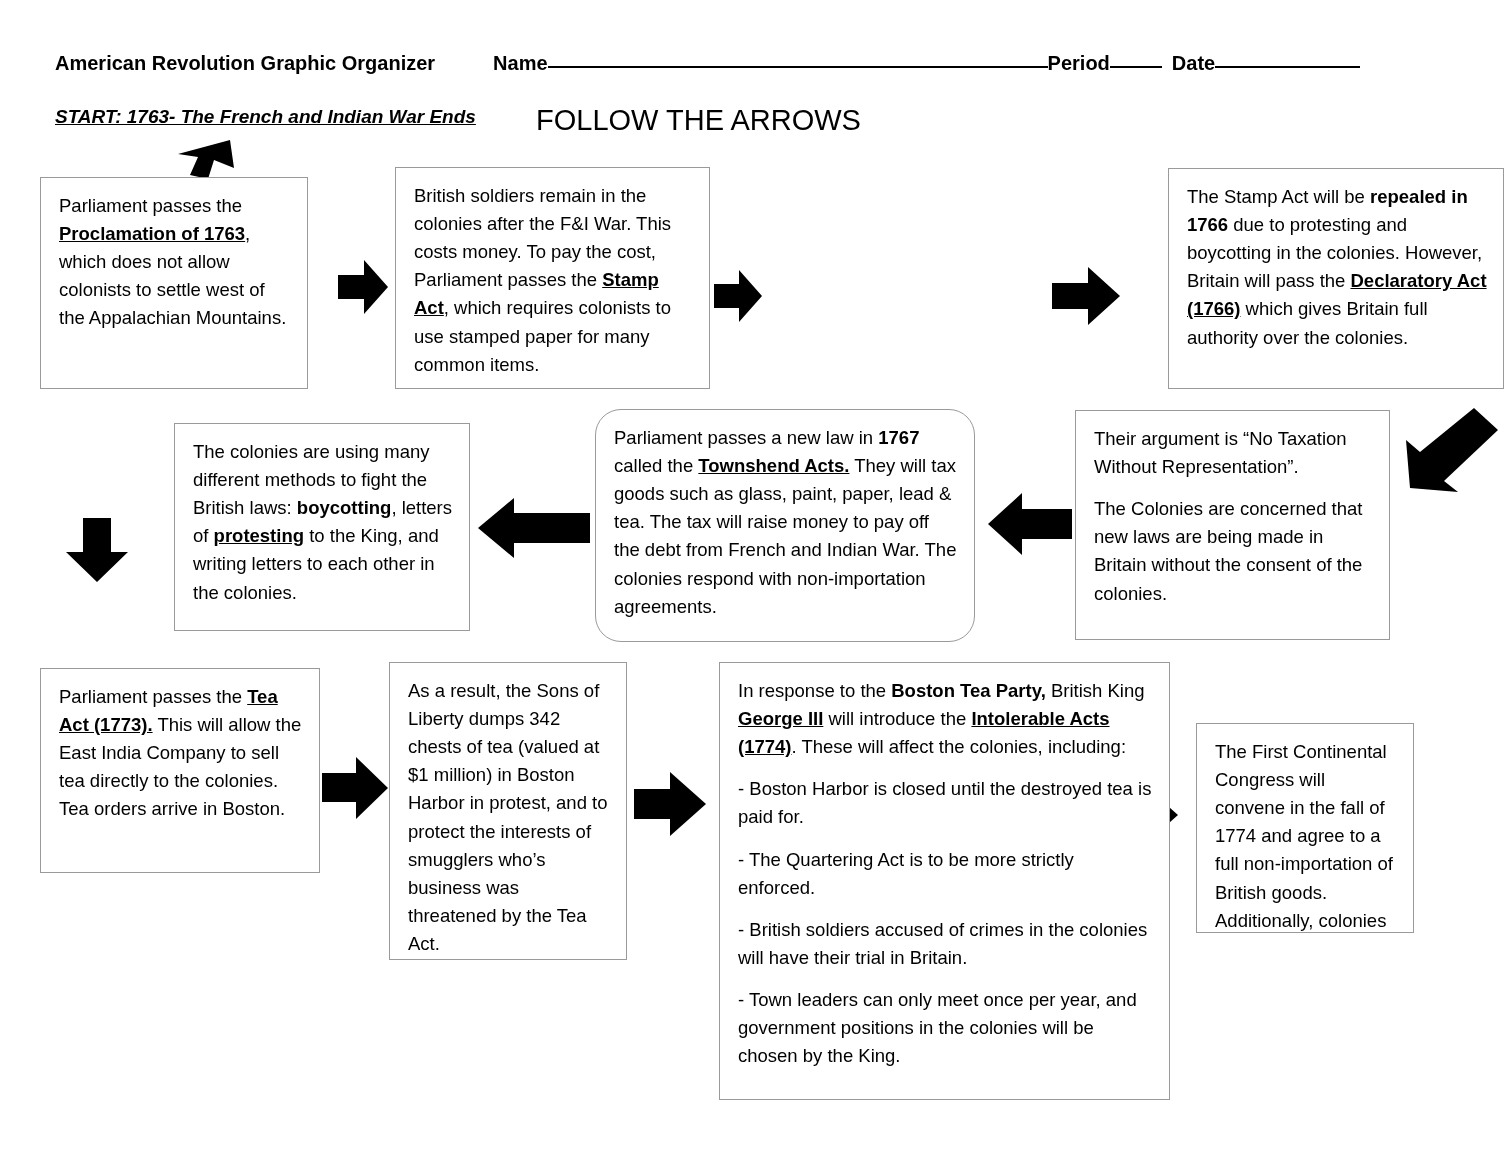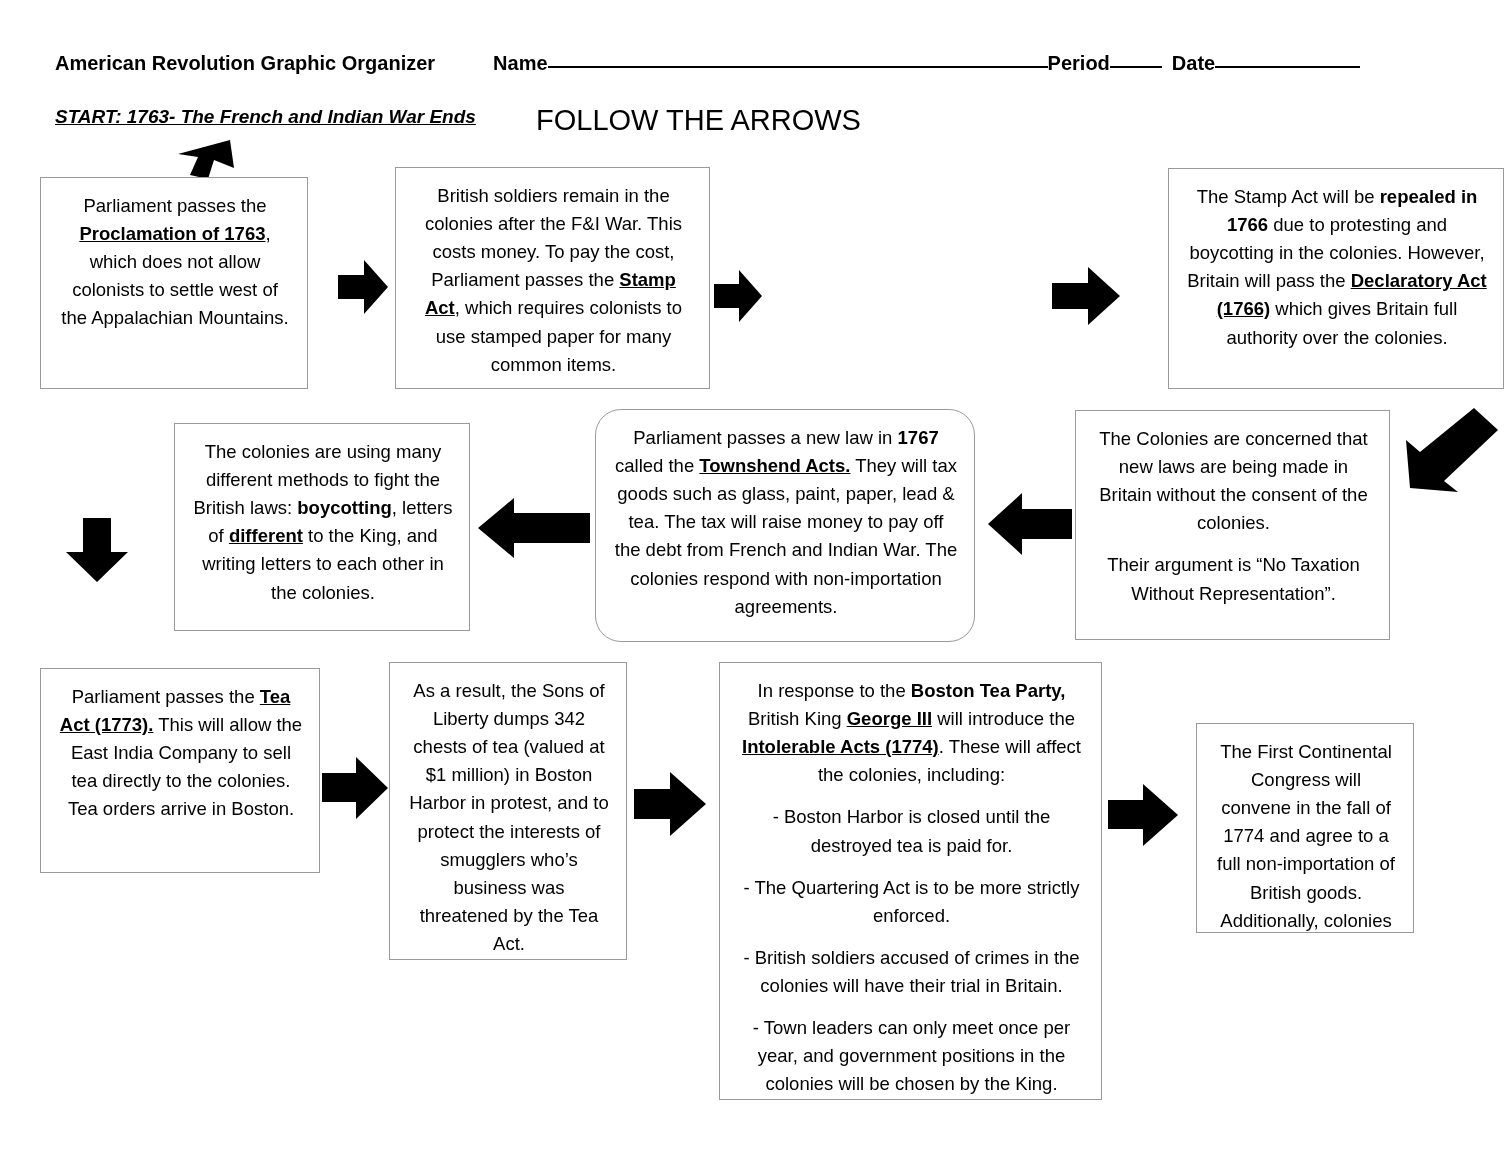--- a/index.html
+++ b/index.html
@@ -74,21 +74,20 @@
     box-sizing: border-box;
     border: 1px solid #9a9a9a;
     background: #ffffff;
     font-size: 18.5px;
     line-height: 1.52;
     color: #000;
     overflow: hidden;
   }
   .box .pad {
     padding: 14px 16px 10px 18px;
-    text-align: center;
   }
   .box p {
     margin: 0 0 14px 0;
   }
   .box p:last-child { margin-bottom: 0; }
   .b  { font-weight: bold; }
   .bu { font-weight: bold; text-decoration: underline; }
 
   
   .arrow {
@@ -199,50 +198,50 @@
 
 
   <div class="box" style="left:1124px; top:168px; width:336px; height:221px;margin-left:44px;">
     <div class="pad">
       <p><span>The Stamp Act will be </span><span class="b">repealed in 1766</span><span> due to protesting and boycotting in the colonies. However, Britain will pass the </span><span class="bu">Declaratory Act (1766)</span><span> which gives Britain full authority over the colonies.</span></p>
     </div>
   </div>
 
   <div class="box" style="left:1075px; top:410px; width:315px; height:230px;">
     <div class="pad">
+      <p>Their argument is “No Taxation Without Representation”.</p>
       <p>The Colonies are concerned that new laws are being made in Britain without the consent of the colonies.</p>
-      <p>Their argument is “No Taxation Without Representation”.</p>
     </div>
   </div>
 
   <div class="box" style="left:595px; top:409px; width:380px; height:233px;border-radius:26px;">
     <div class="pad">
       <p><span>Parliament passes a new law in </span><span class="b">1767</span><span> called the </span><span class="bu">Townshend Acts.</span><span> They will tax goods such as glass, paint, paper, lead &amp; tea. The tax will raise money to pay off the debt from French and Indian War. The colonies respond with non-importation agreements.</span></p>
     </div>
   </div>
 
   <div class="box" style="left:174px; top:423px; width:296px; height:208px;">
     <div class="pad">
-      <p><span>The colonies are using many different methods to fight the British laws: </span><span class="b">boycotting</span><span>, letters of </span><span class="bu">different</span><span> to the King, and writing letters to each other in the colonies.</span></p>
+      <p><span>The colonies are using many different methods to fight the British laws: </span><span class="b">boycotting</span><span>, letters of </span><span class="bu">protesting</span><span> to the King, and writing letters to each other in the colonies.</span></p>
     </div>
   </div>
 
   <div class="box" style="left:40px; top:668px; width:280px; height:205px;">
     <div class="pad">
       <p><span>Parliament passes the </span><span class="bu">Tea Act (1773).</span><span> This will allow the East India Company to sell tea directly to the colonies. Tea orders arrive in Boston.</span></p>
     </div>
   </div>
 
   <div class="box" style="left:389px; top:662px; width:238px; height:298px;">
     <div class="pad">
       <p>As a result, the Sons of Liberty dumps 342 chests of tea (valued at $1 million) in Boston Harbor in protest, and to protect the interests of smugglers who’s business was threatened by the Tea Act.</p>
     </div>
   </div>
 
-  <div class="box" style="left:719px; top:662px; width:383px; height:438px;">
+  <div class="box" style="left:719px; top:662px; width:451px; height:438px;">
     <div class="pad">
       <p><span>In response to the </span><span class="b">Boston Tea Party,</span><span> British King </span><span class="bu">George III</span><span> will introduce the </span><span class="bu">Intolerable Acts (1774)</span><span>. These will affect the colonies, including:</span></p>
       <p>- Boston Harbor is closed until the destroyed tea is paid for.</p>
       <p>- The Quartering Act is to be more strictly enforced.</p>
       <p>- British soldiers accused of crimes in the colonies will have their trial in Britain.</p>
       <p>- Town leaders can only meet once per year, and government positions in the colonies will be chosen by the King.</p>
     </div>
   </div>
 
   <div class="box" style="left:1196px; top:723px; width:218px; height:210px;">

